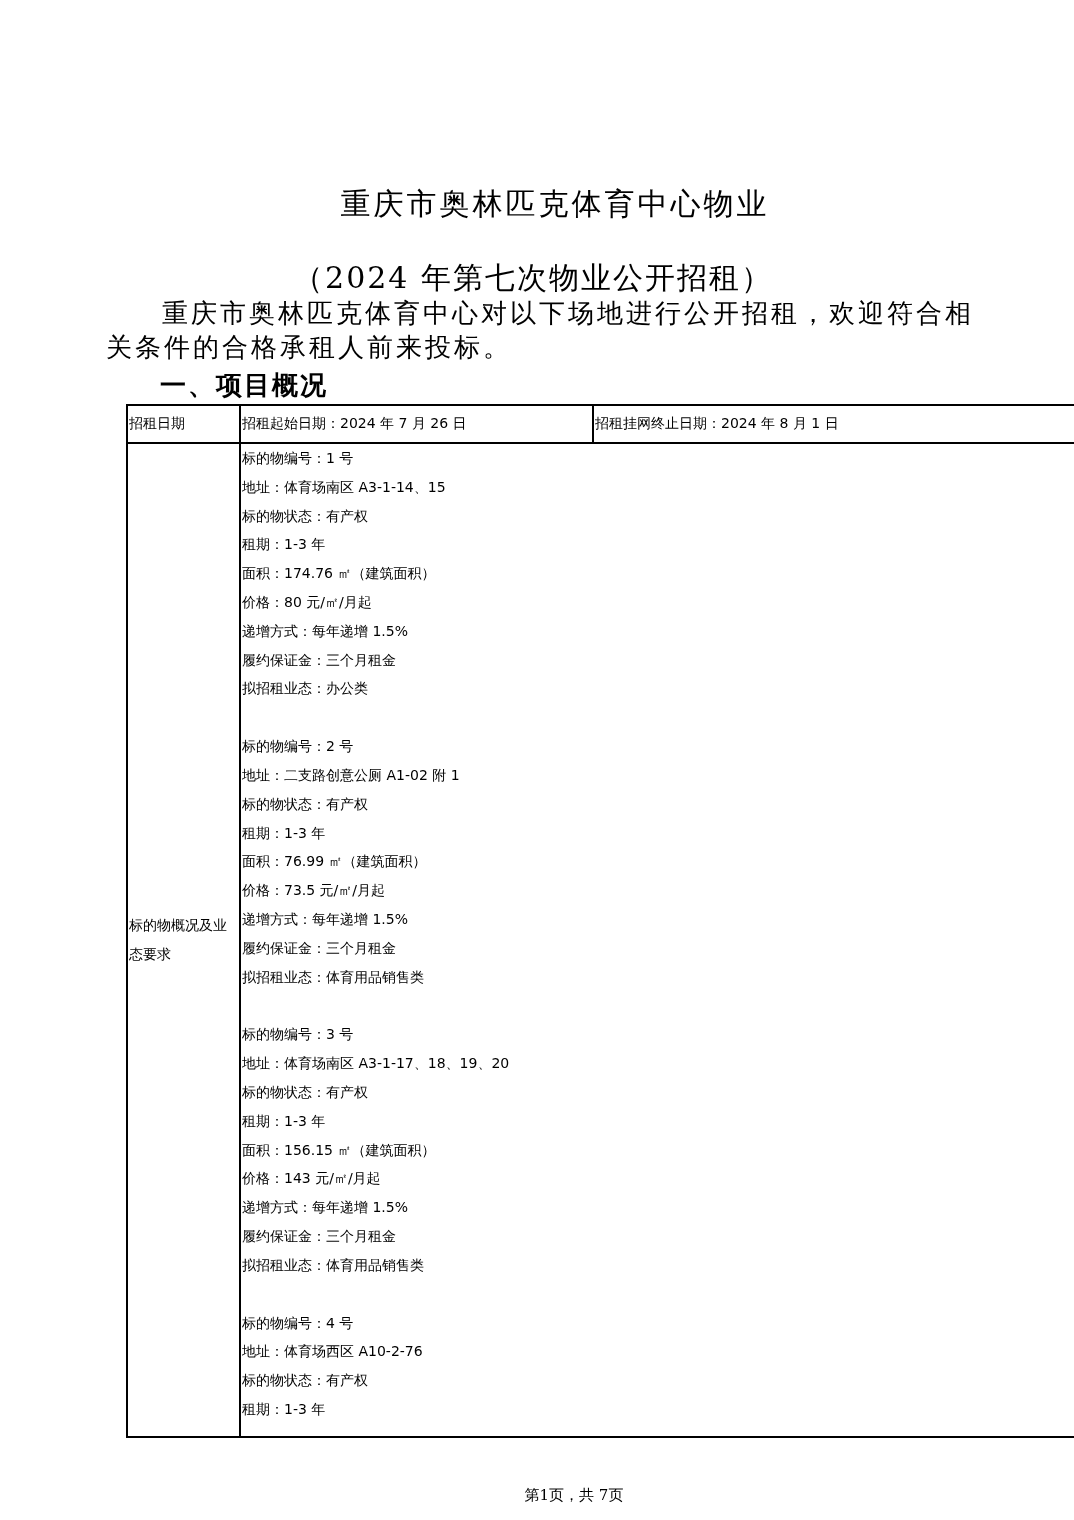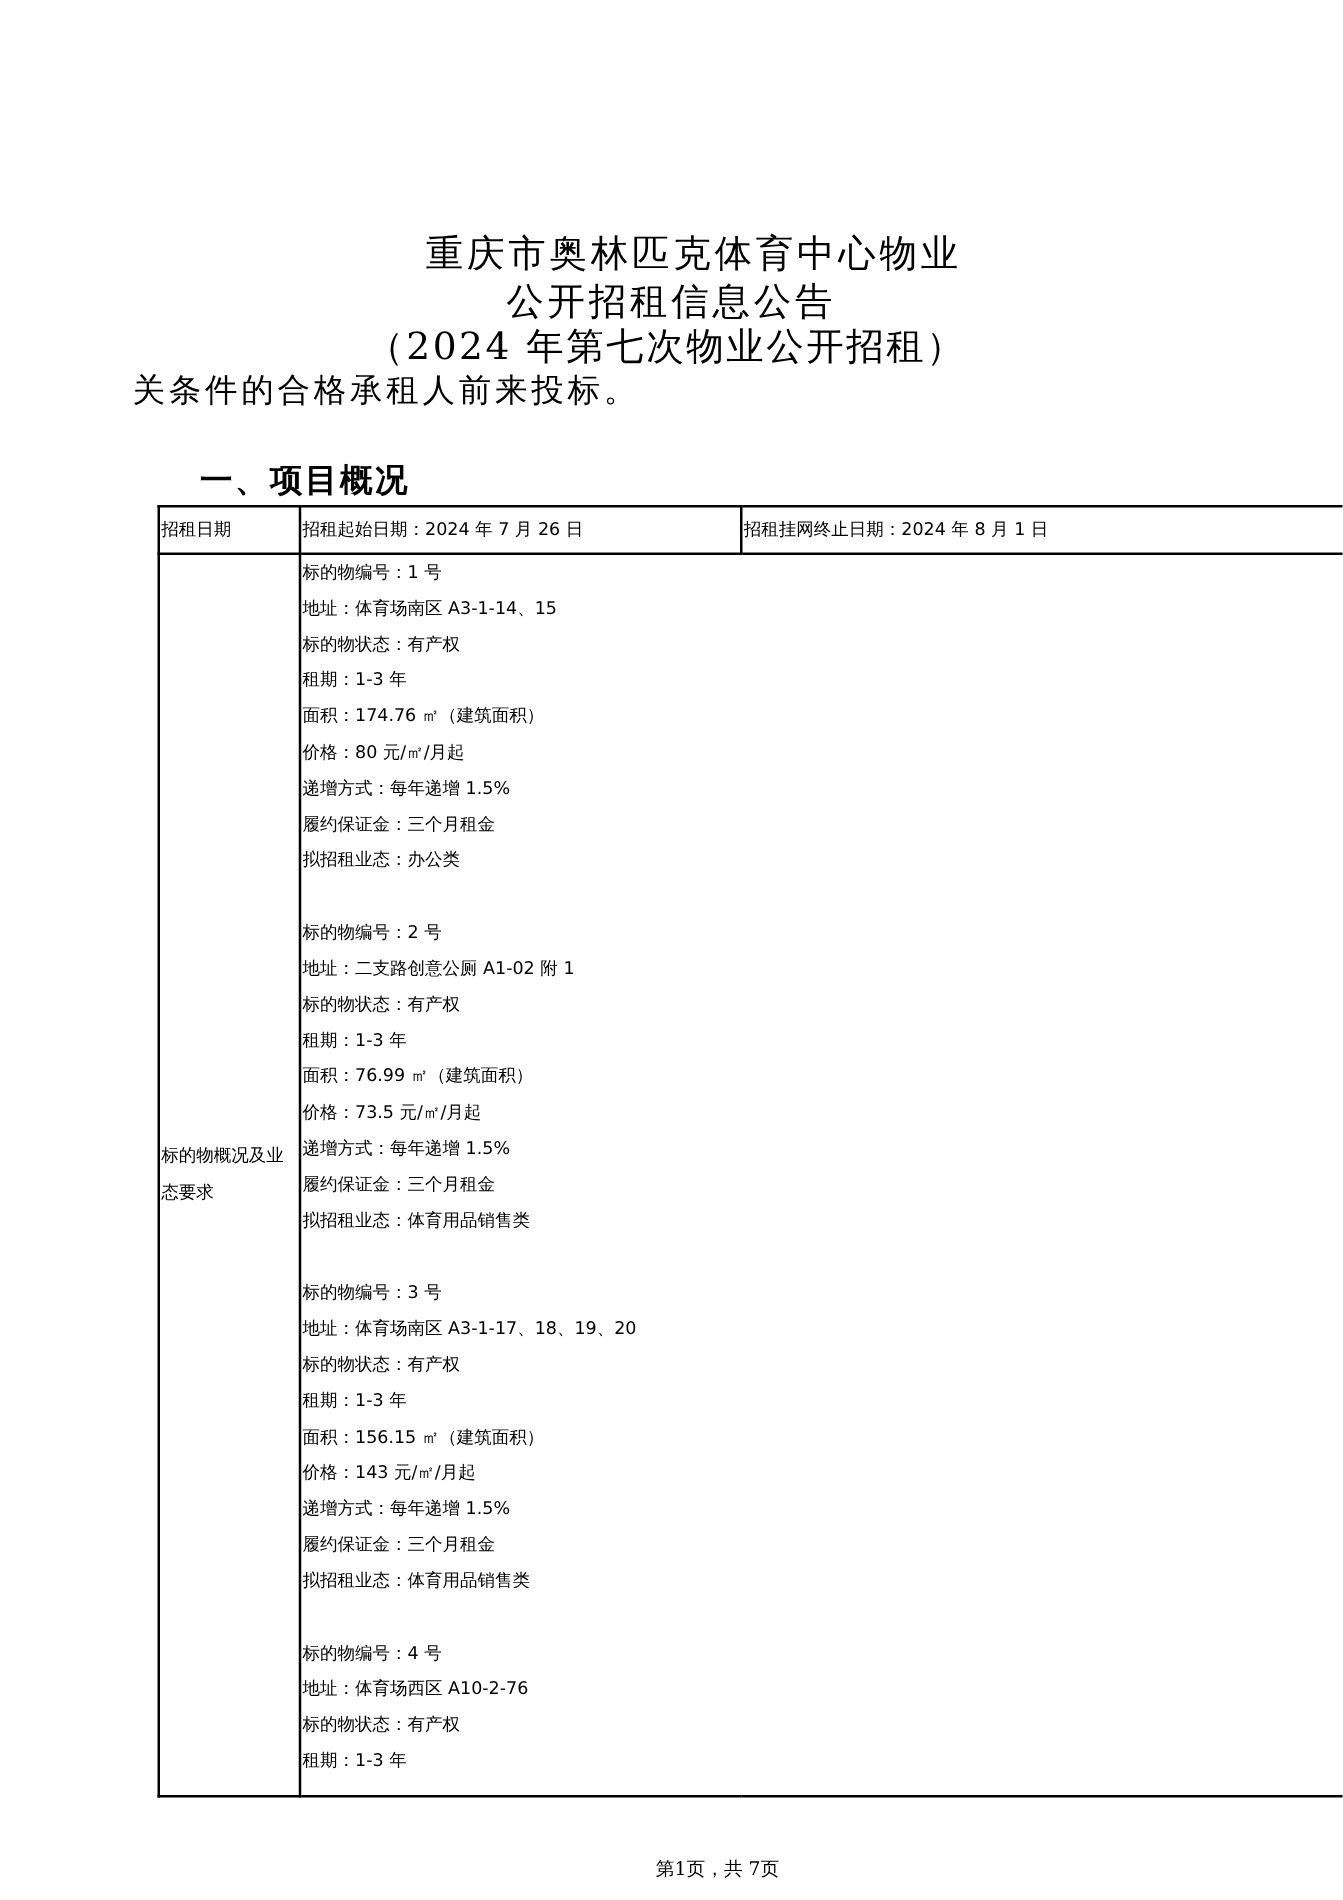--- a/index.html
+++ b/index.html
@@ -23,24 +23,24 @@
   .item-block { margin-bottom: 29px; }
   .item-line { display: block; line-height: 28.8px; white-space: nowrap; }
   .item-block.last { margin-bottom: 0; }
   .footer { position: absolute; left: 0; top: 1474px; width: 1074px; text-align: center; font-family: "DejaVu Serif", "Liberation Serif", serif; font-size: 15px; padding-left: 37px; }
 </style>
 </head>
 <body>
 
 <div class="page">
   <div class="title t1">重庆市奥林匹克体育中心物业</div>
-  <div class="title t2">公开招租信息公告</div>
   <div class="title t3">（2024 年第七次物业公开招租）</div>
 
   <div class="intro">
+    <span class="l1">重庆市奥林匹克体育中心对以下场地进行公开招租，欢迎符合相</span>
     <span class="l2">关条件的合格承租人前来投标。</span>
   </div>
 
   <div class="section-heading">一、项目概况</div>
 
   <table class="overview">
     <tbody>
         <tr class="row-dates">
       <td class="c-label">招租日期</td>
       <td class="c-start">招租起始日期：2024 年 7 月 26 日</td>

